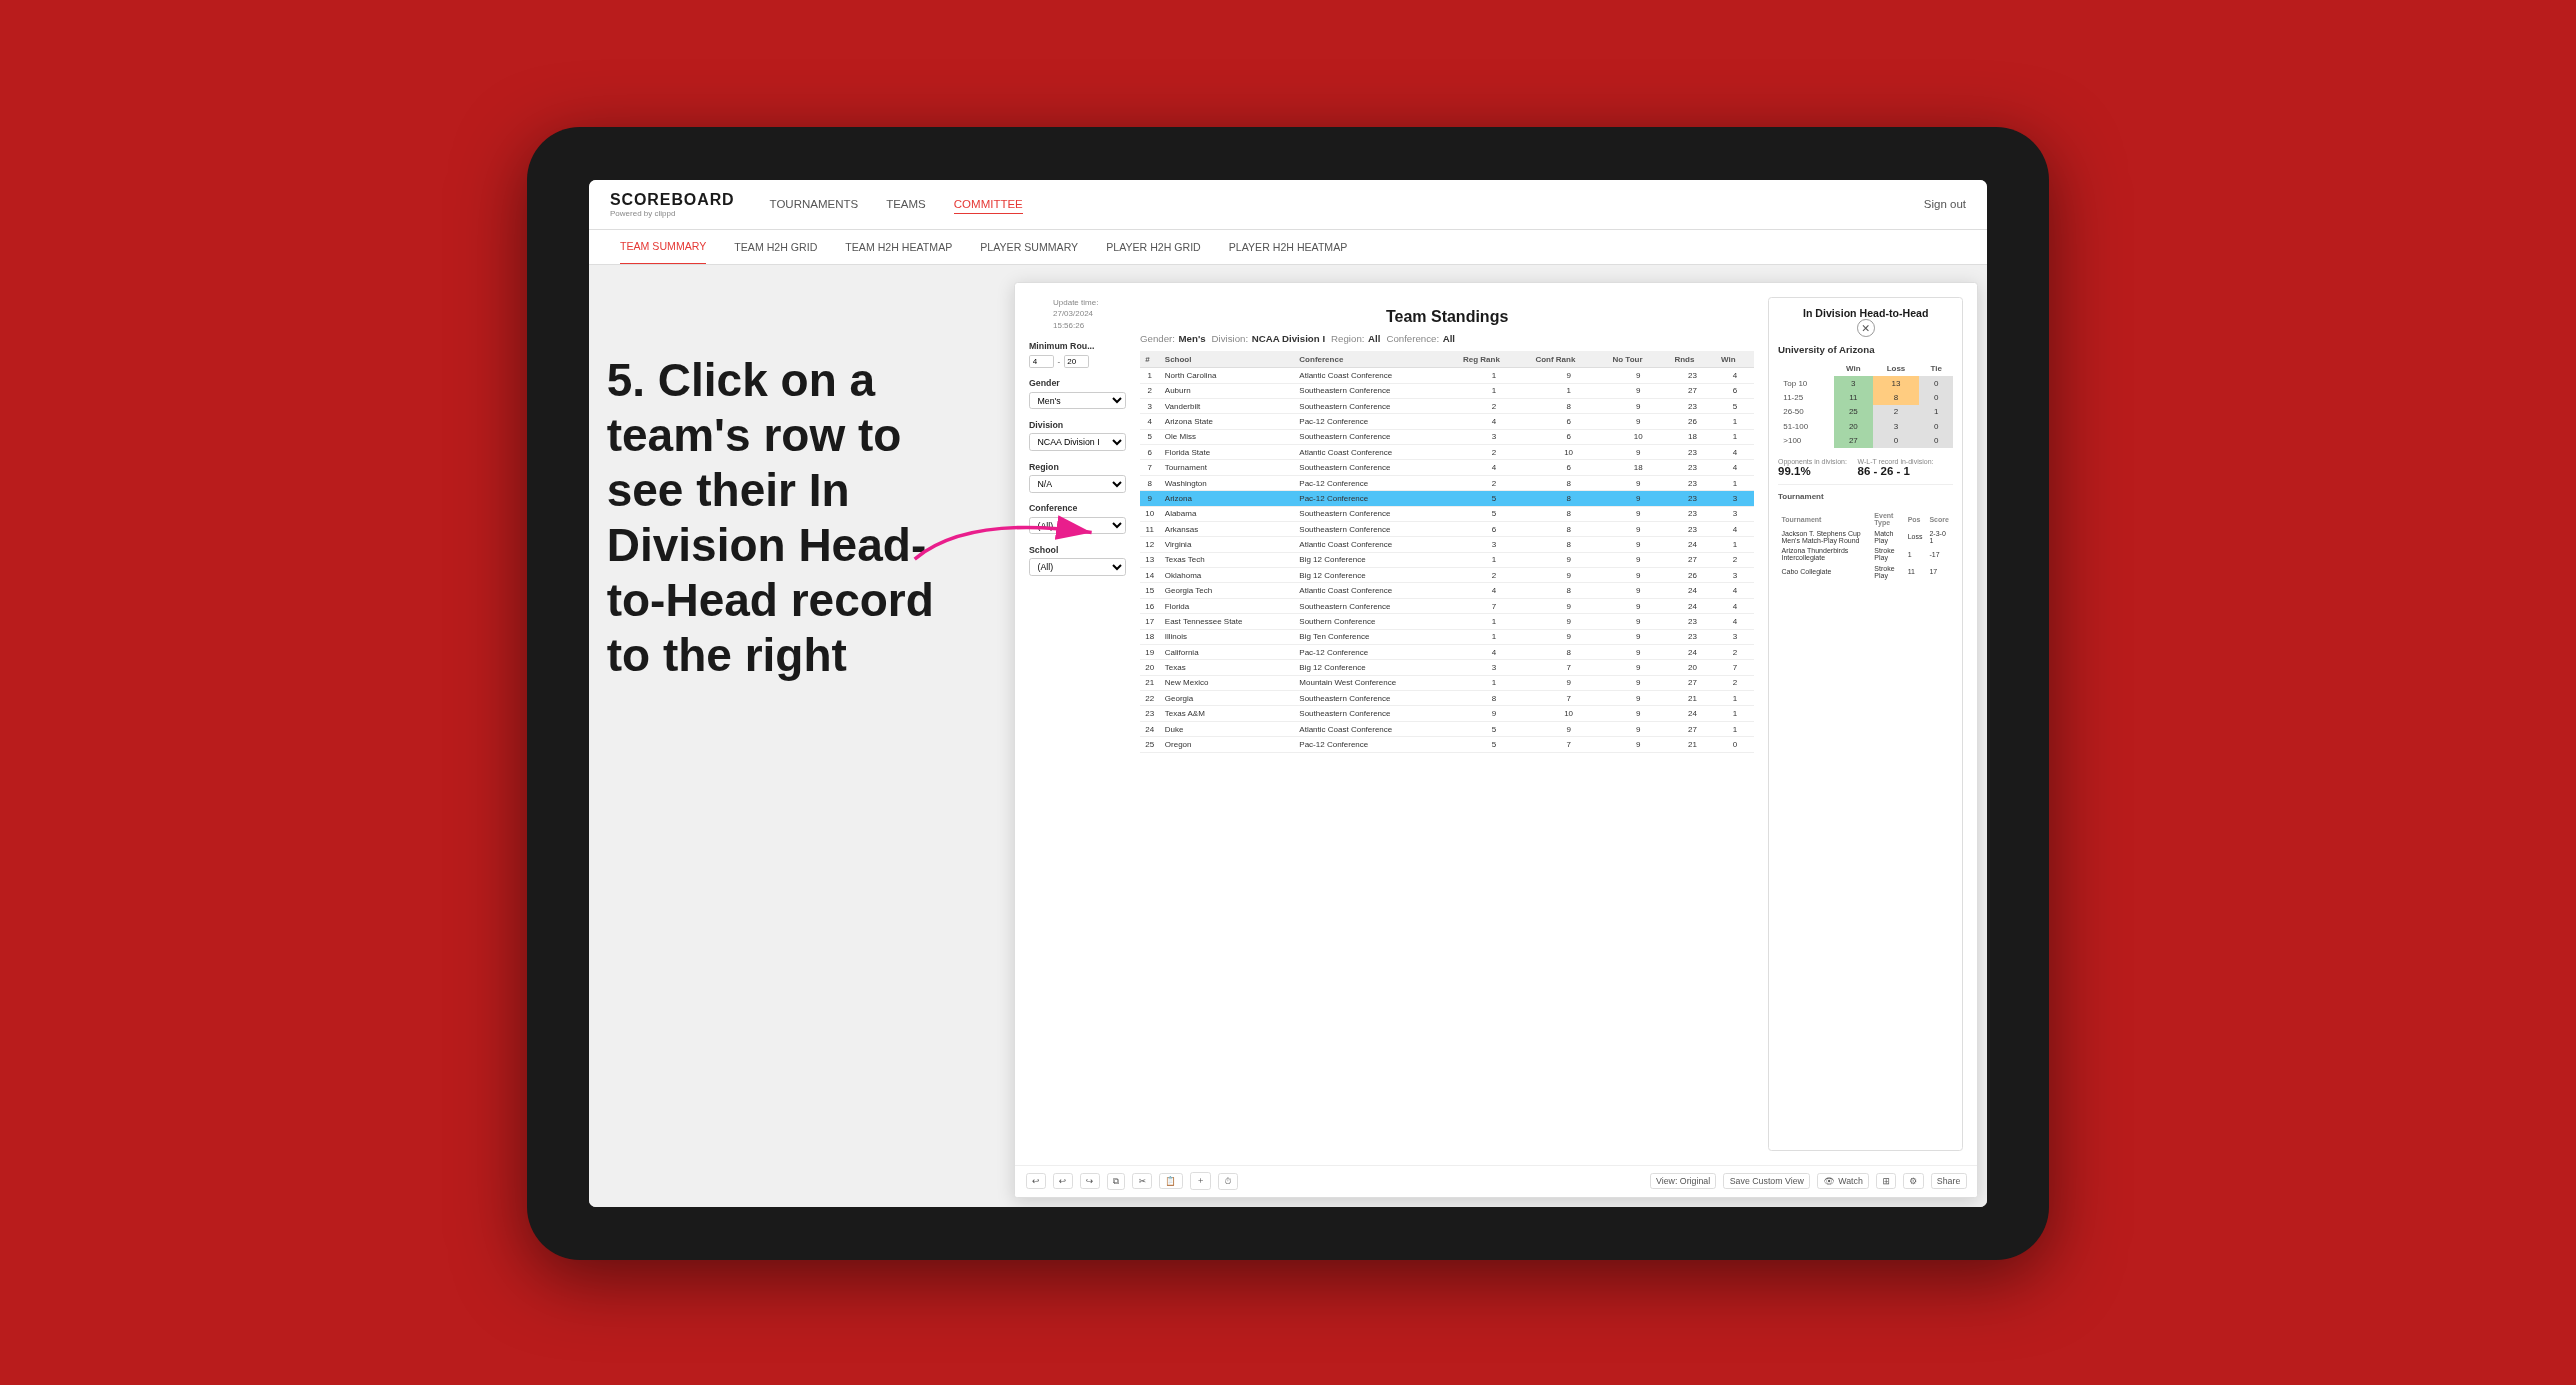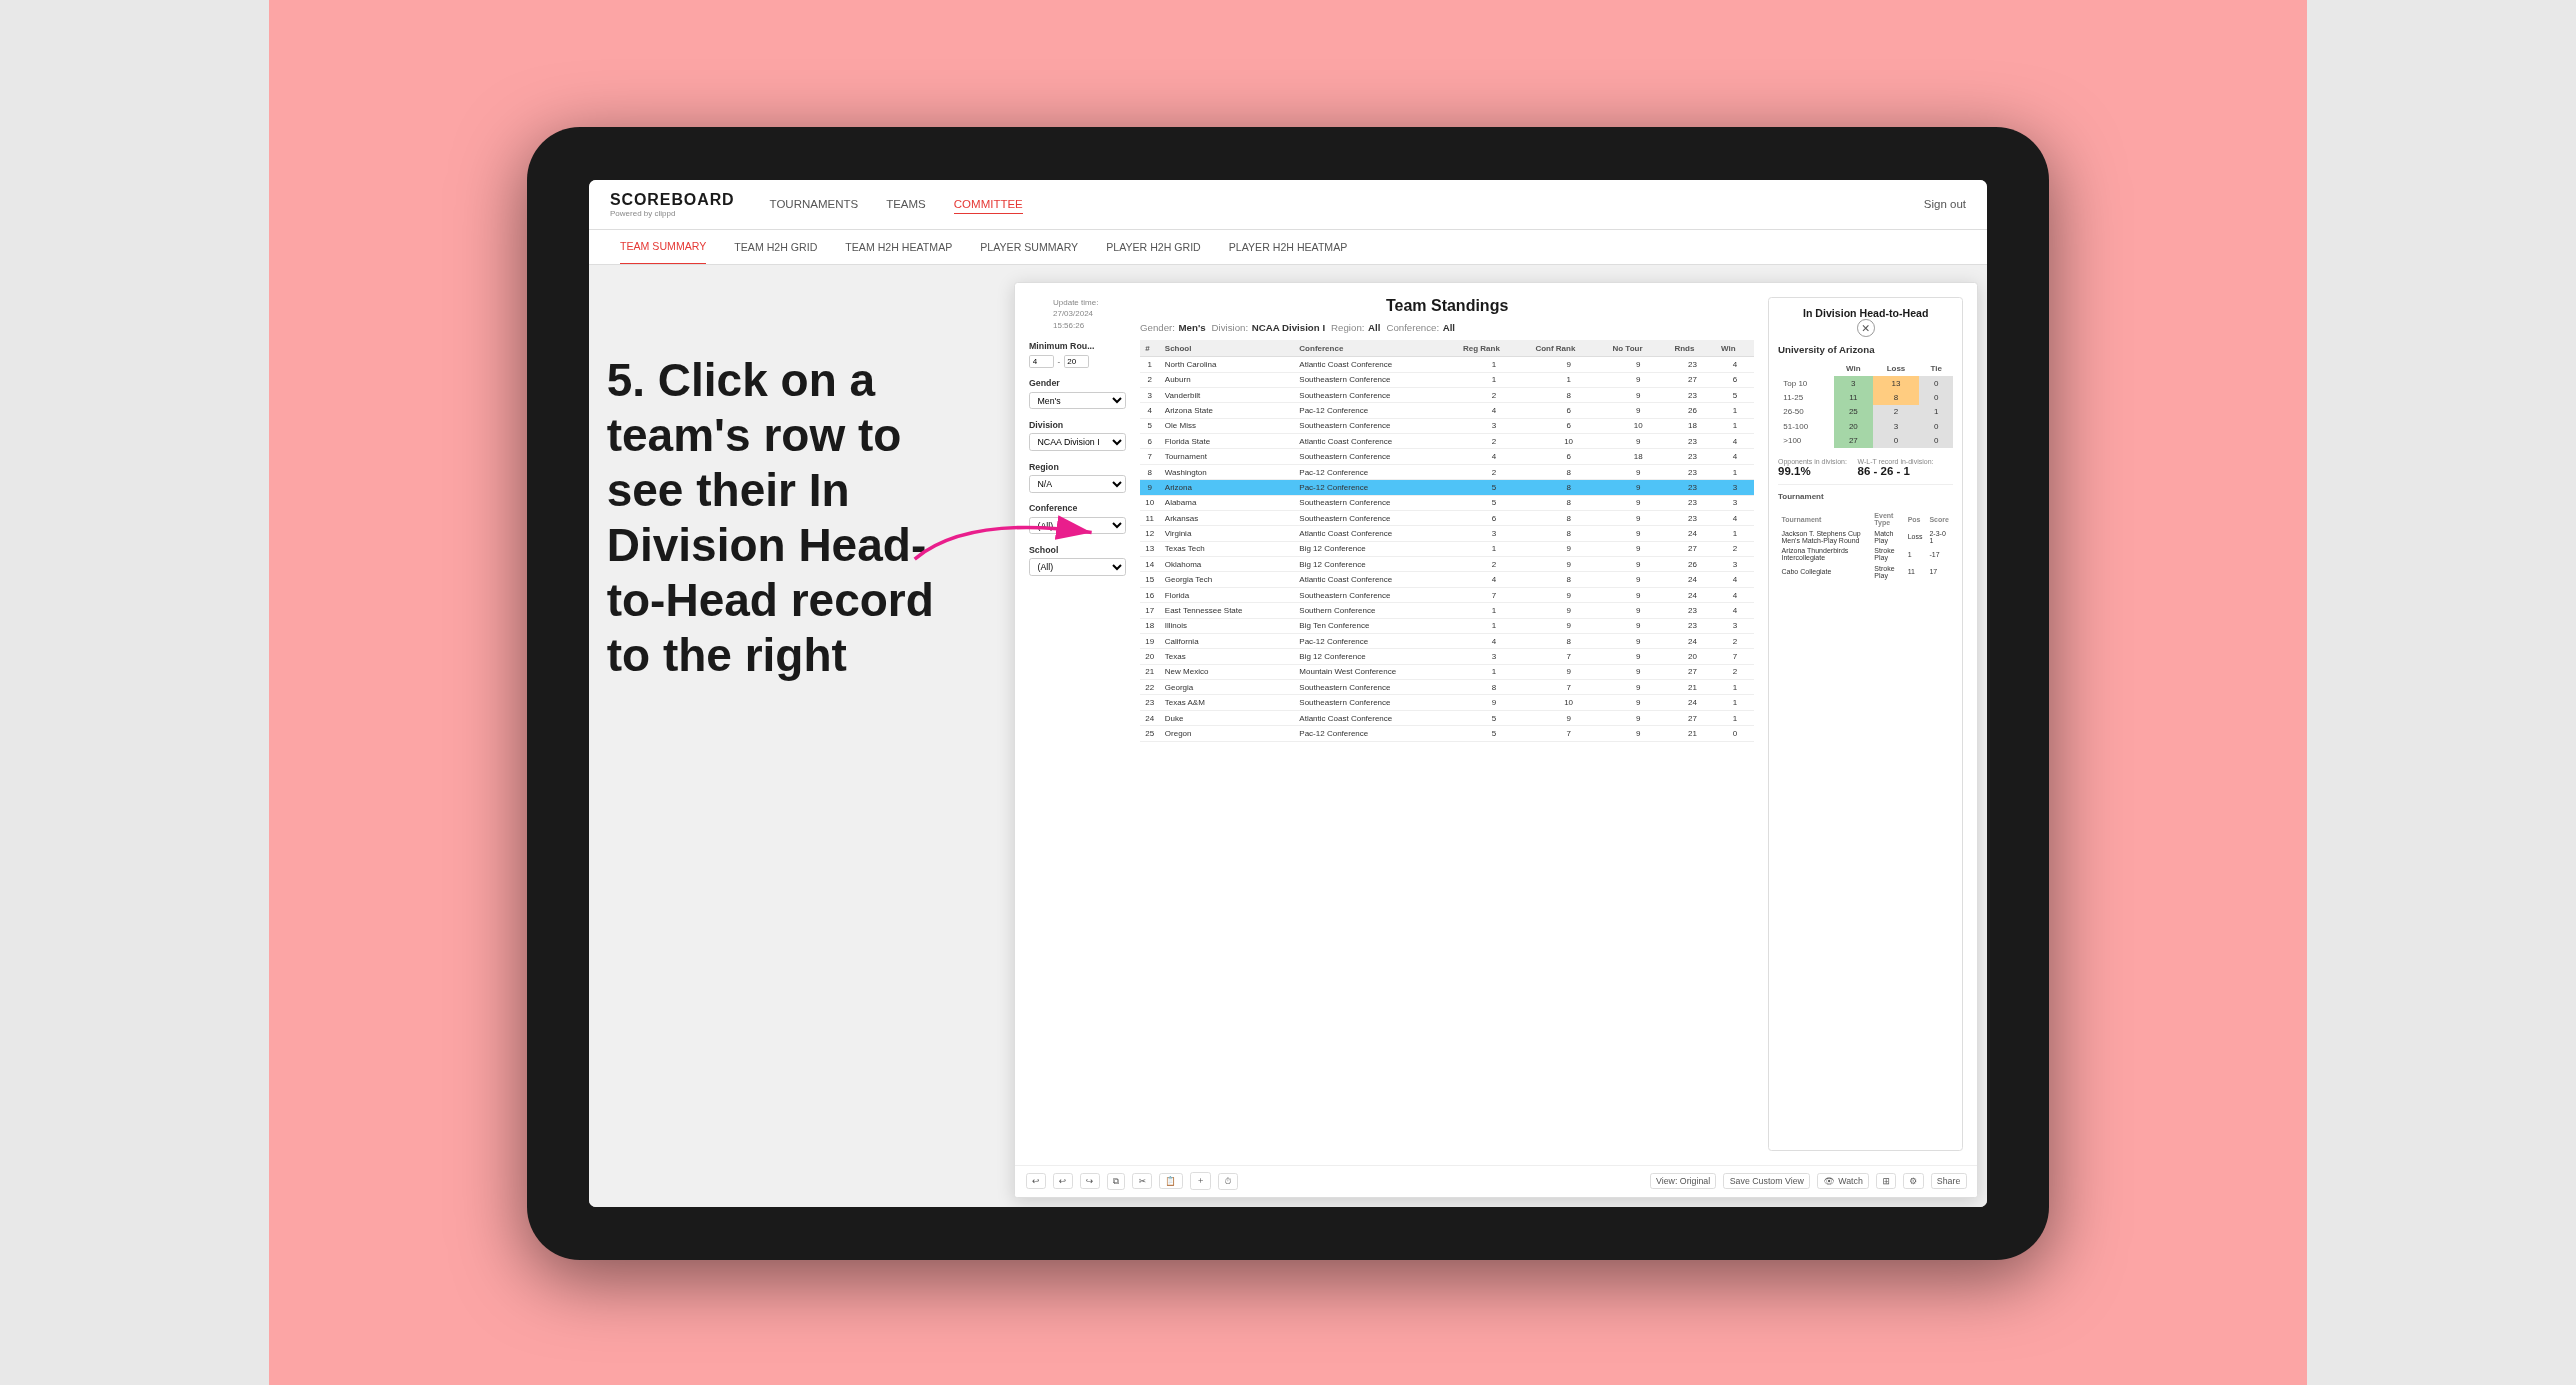--- a/index.html
+++ b/index.html
@@ -8,23 +8,23 @@
       font-family: Arial, Helvetica, sans-serif;
       width: 2576px;
       height: 1386px;
       overflow: hidden;
       display: flex;
       align-items: center;
       justify-content: center;
     }
 
     .outer-wrapper {
-      width: 2038px;
+      width: 2576px;
       height: 1386px;
-      background: #fca5a5;
+      background: #b91c1c;
       display: flex;
       align-items: center;
       justify-content: center;
       position: relative;
     }
 
     
     .tablet-bezel {
       width: 1522px;
       height: 1133px;
@@ -242,20 +242,21 @@
       flex-direction: column;
       overflow: hidden;
     }
 
     .standings-title {
       font-size: 16px;
       font-weight: 700;
       color: #1a1a1a;
       text-align: center;
       margin-bottom: 7px;
+      margin-top: 11px;
     }
 
     .standings-filters {
       display: flex;
       align-items: center;
       gap: 6px;
       margin-bottom: 7px;
       font-size: 9.7px;
       color: #555;
     }

